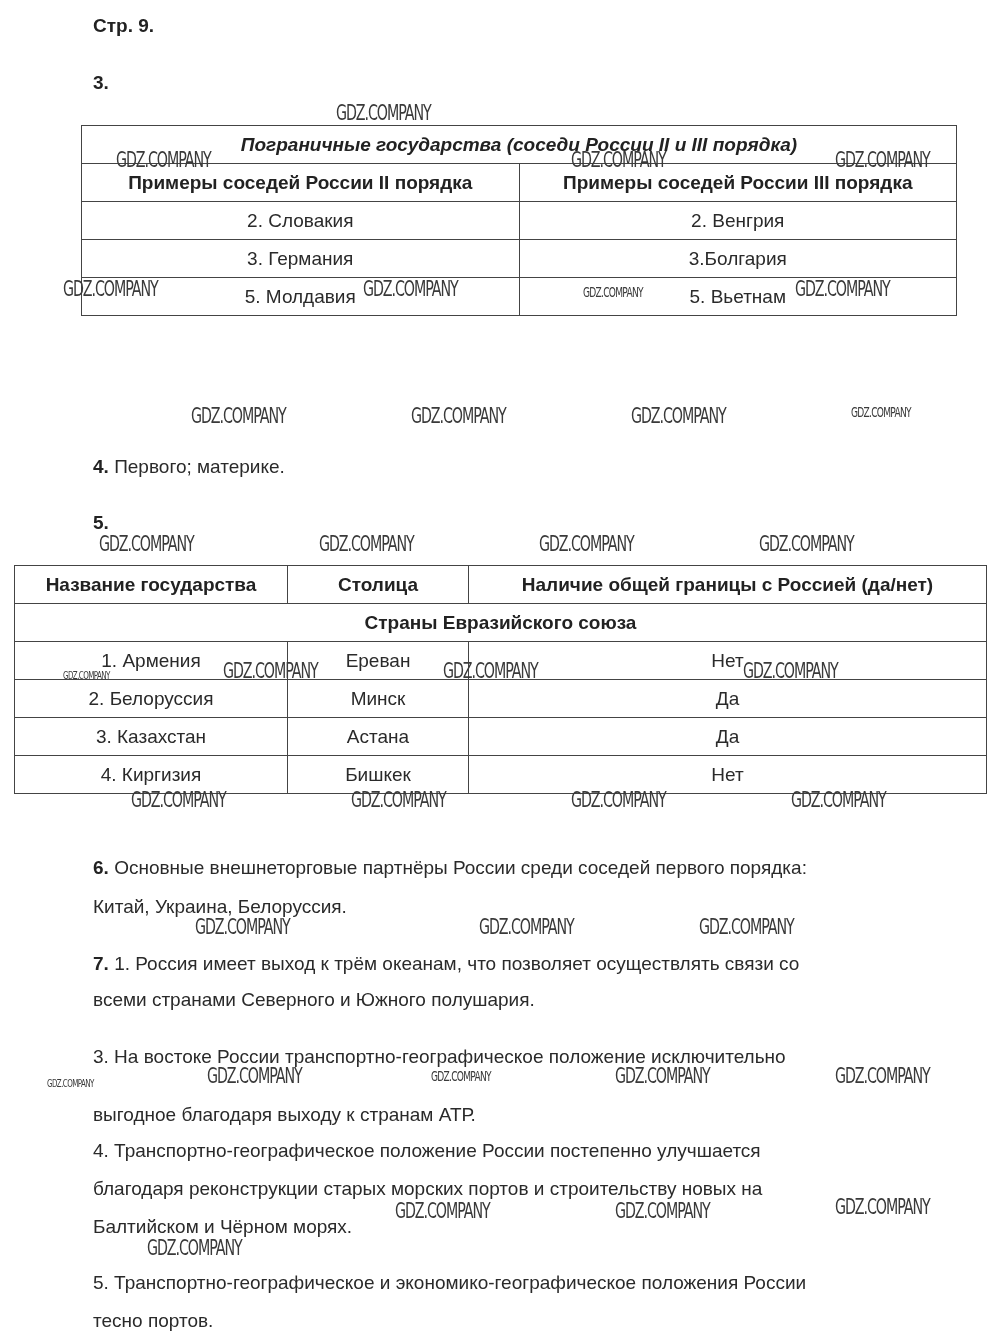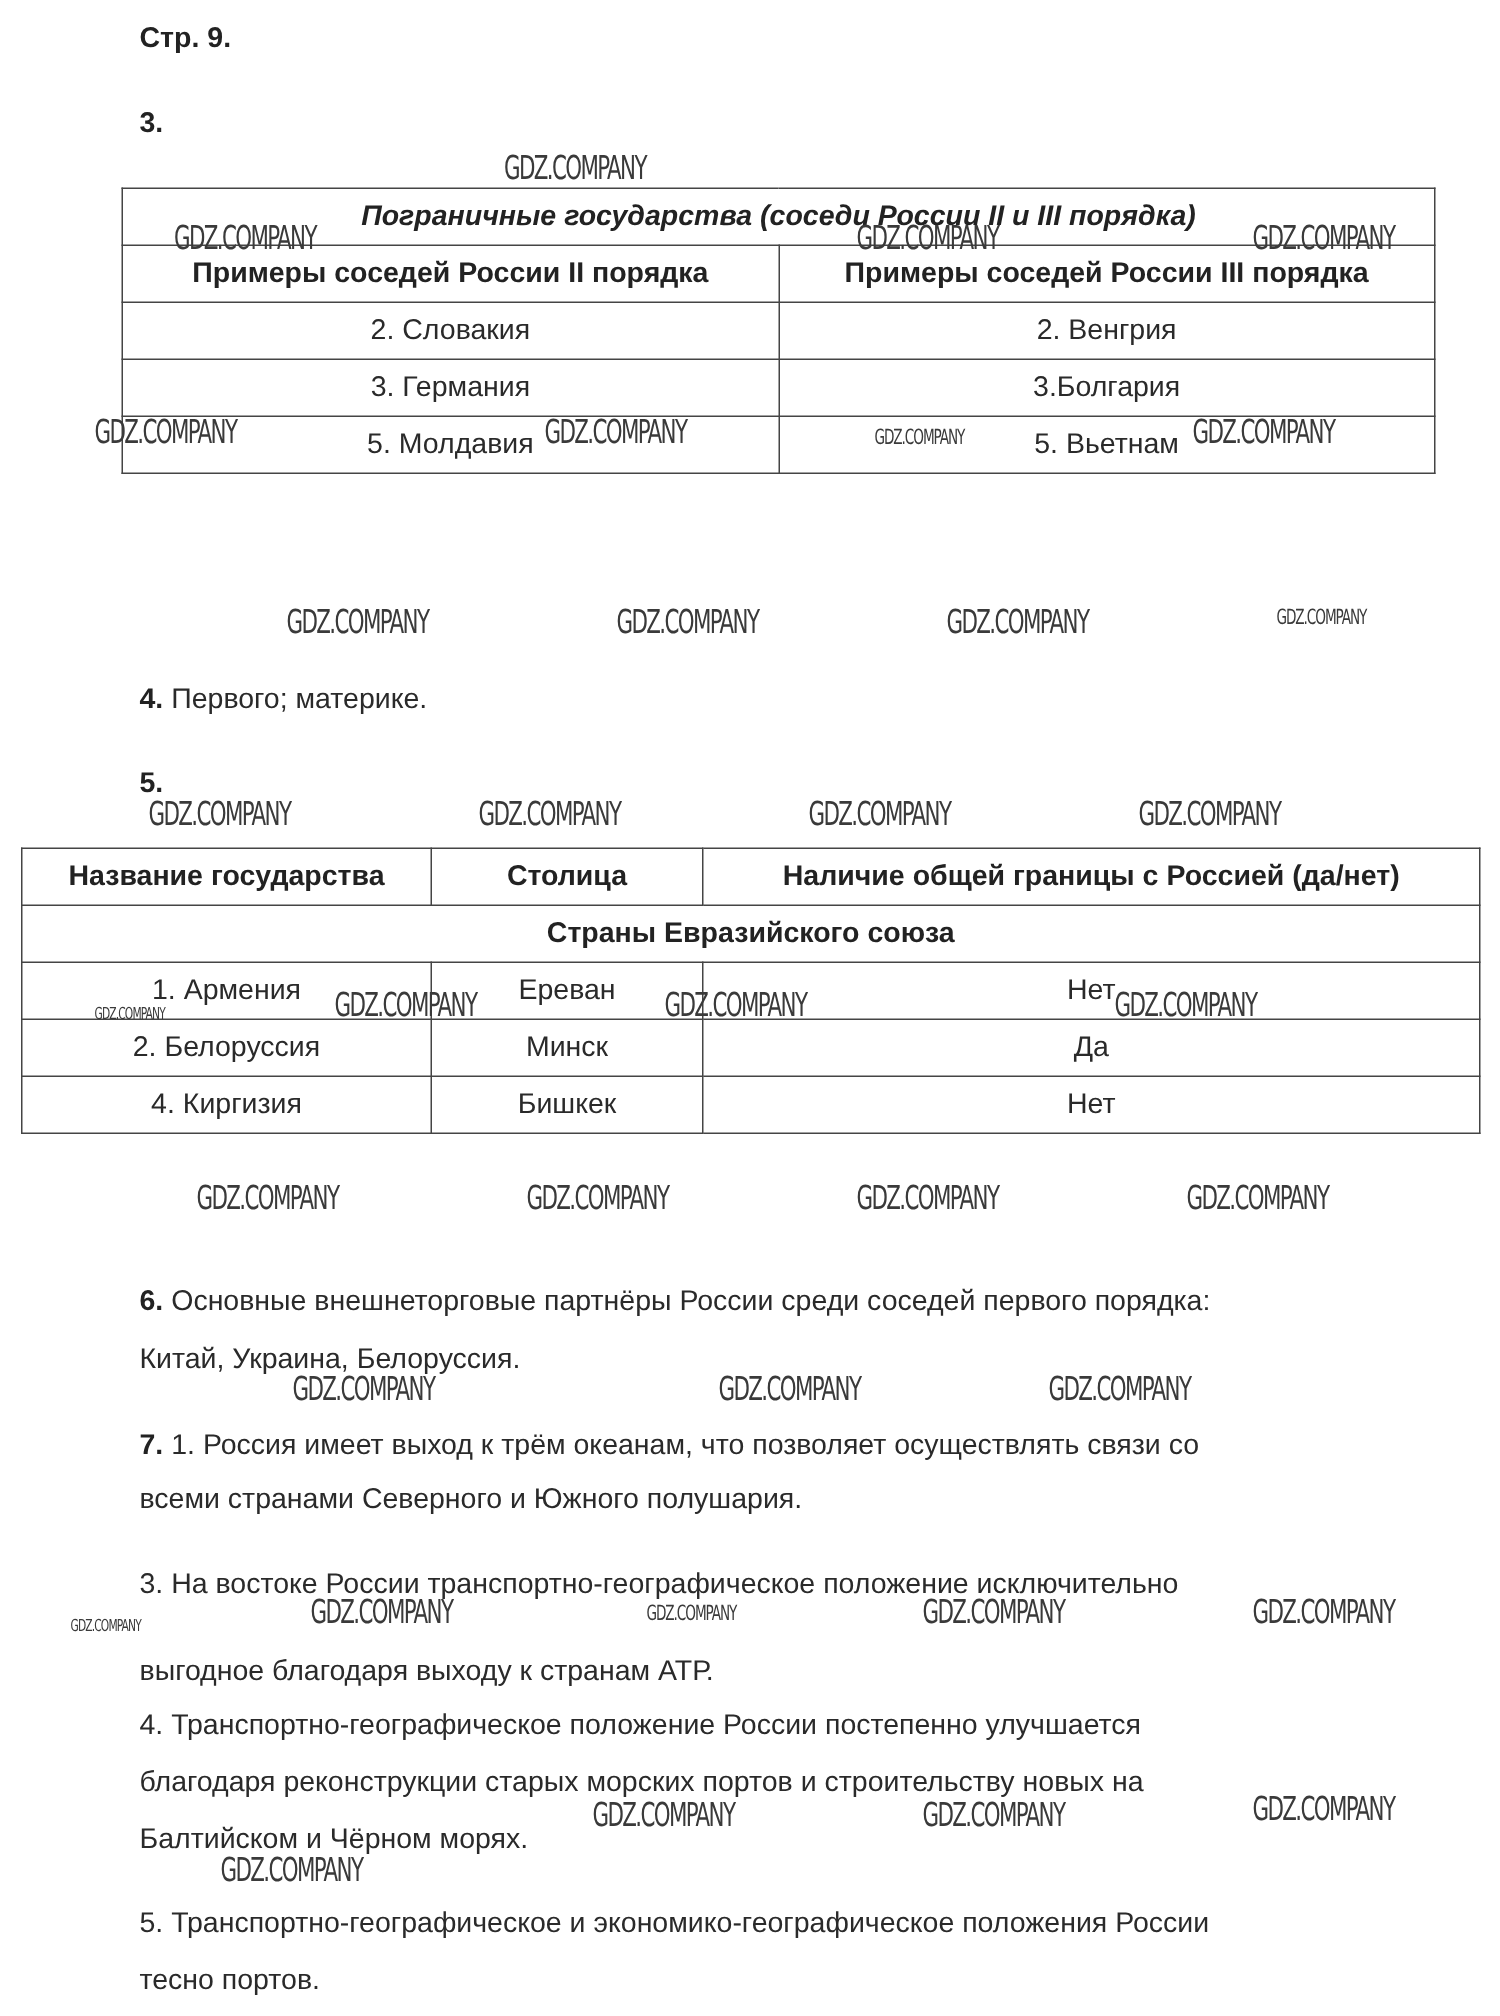--- a/index.html
+++ b/index.html
@@ -79,20 +79,25 @@
     <td>1. Армения</td>
     <td>Ереван</td>
     <td>Нет</td>
   </tr>
   <tr>
     <td>2. Белоруссия</td>
     <td>Минск</td>
     <td>Да</td>
   </tr>
   <tr>
+    <td>3. Казахстан</td>
+    <td>Астана</td>
+    <td>Да</td>
+  </tr>
+  <tr>
     <td>4. Киргизия</td>
     <td>Бишкек</td>
     <td>Нет</td>
   </tr>
 </tbody>
   </table>
 
 <div class="abs txt" style="left:93px; top:857px;">
   <span class="bold">6.</span>
   <span>Основные внешнеторговые партнёры России среди соседей первого порядка:</span>

